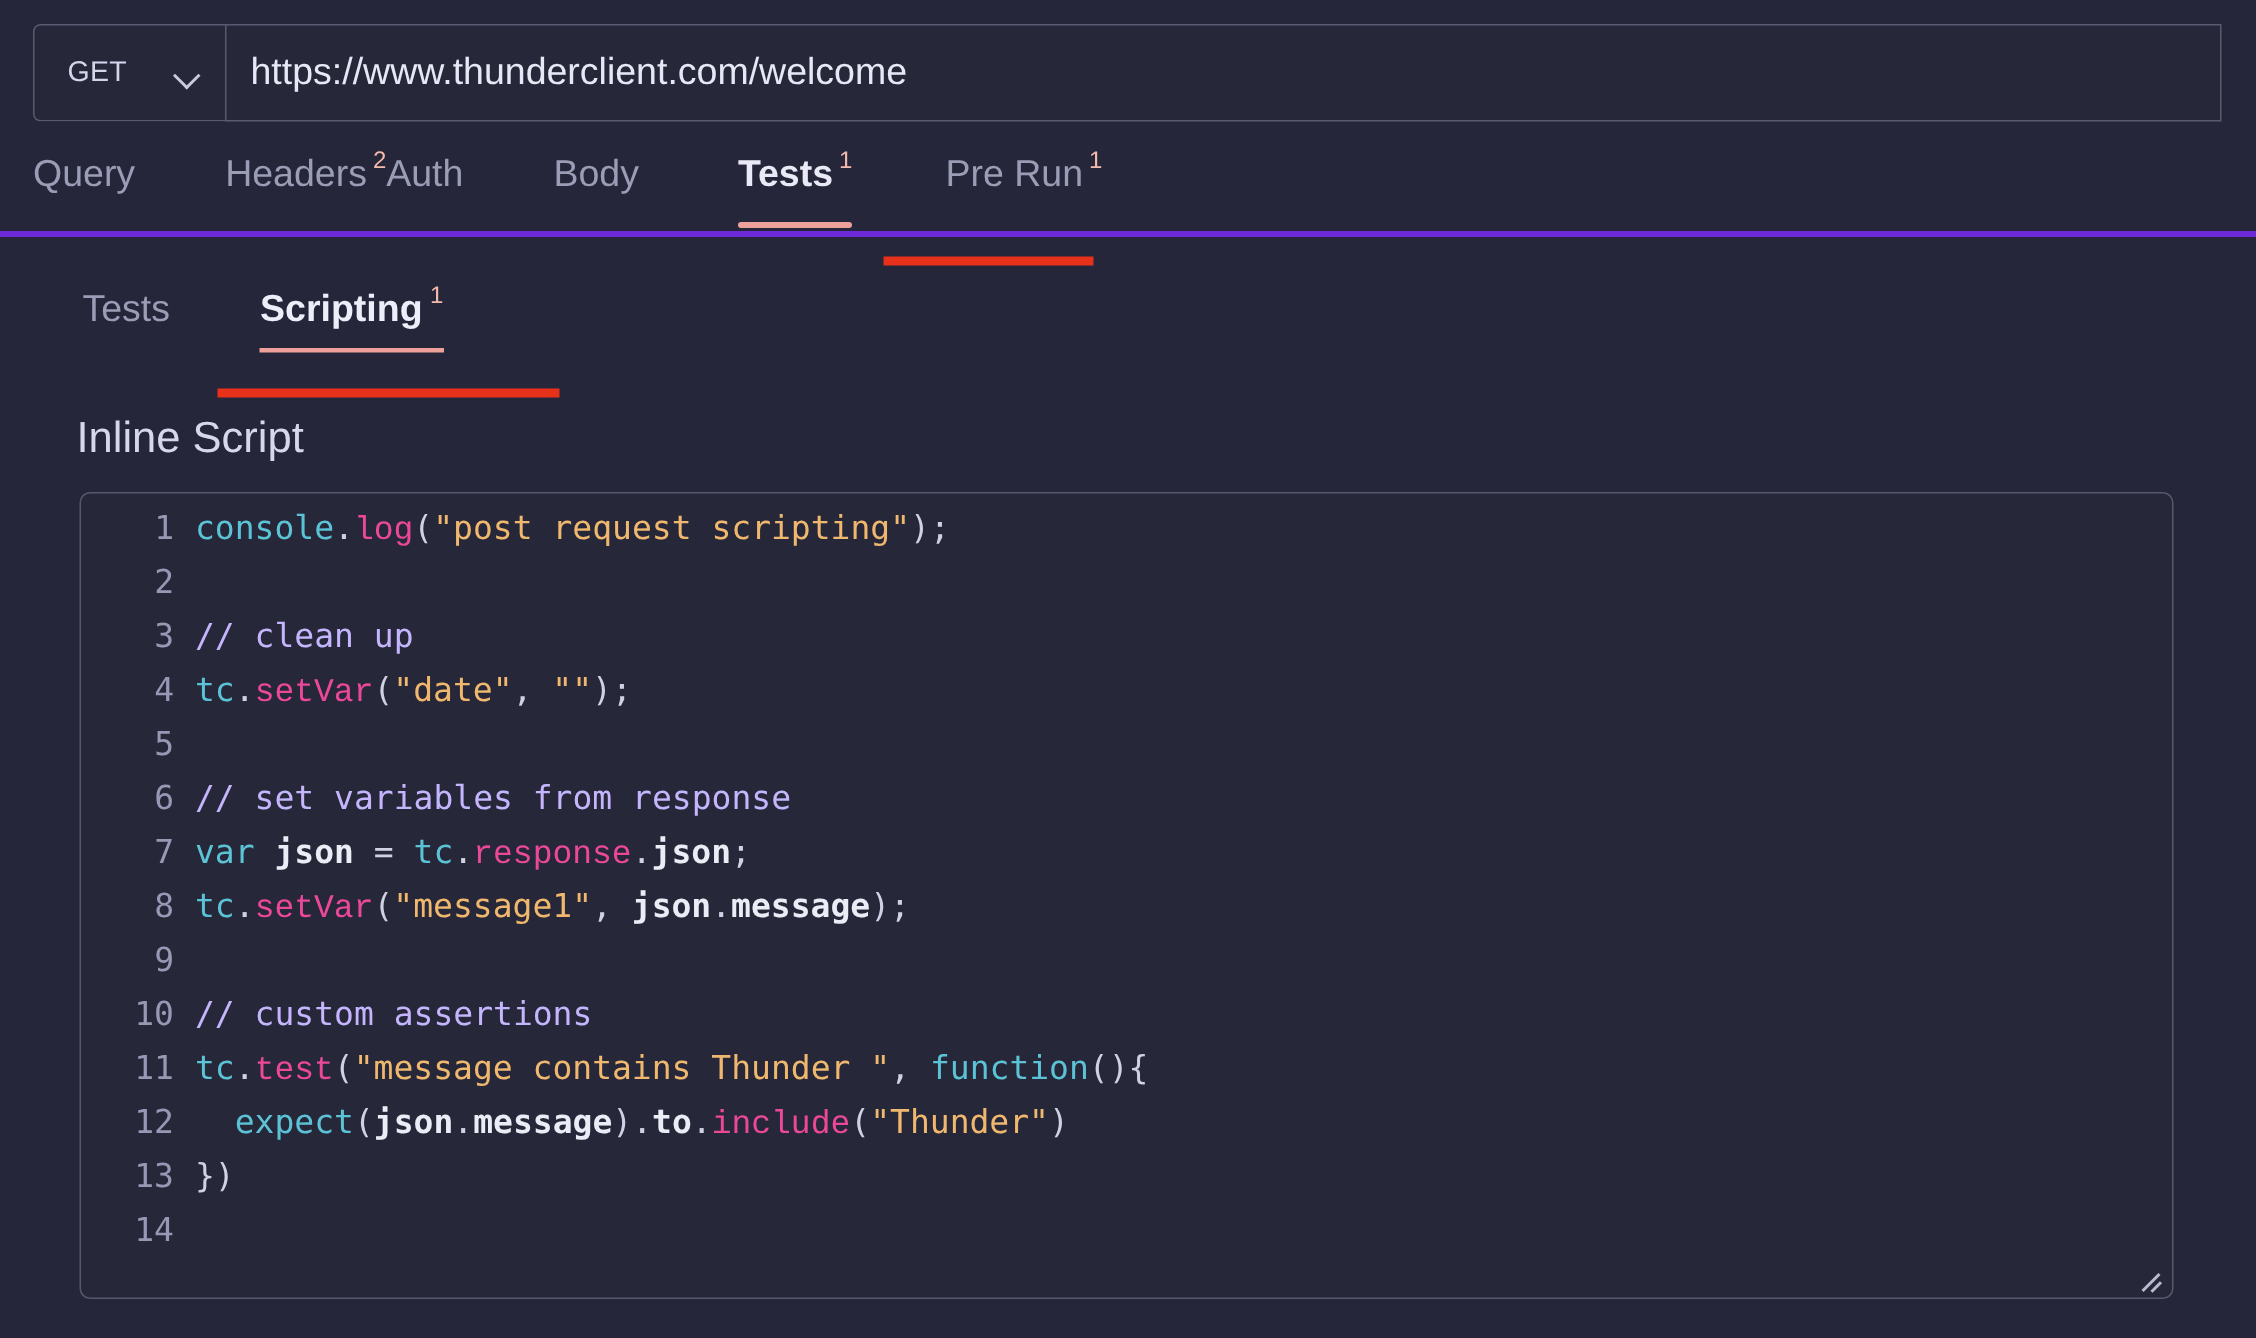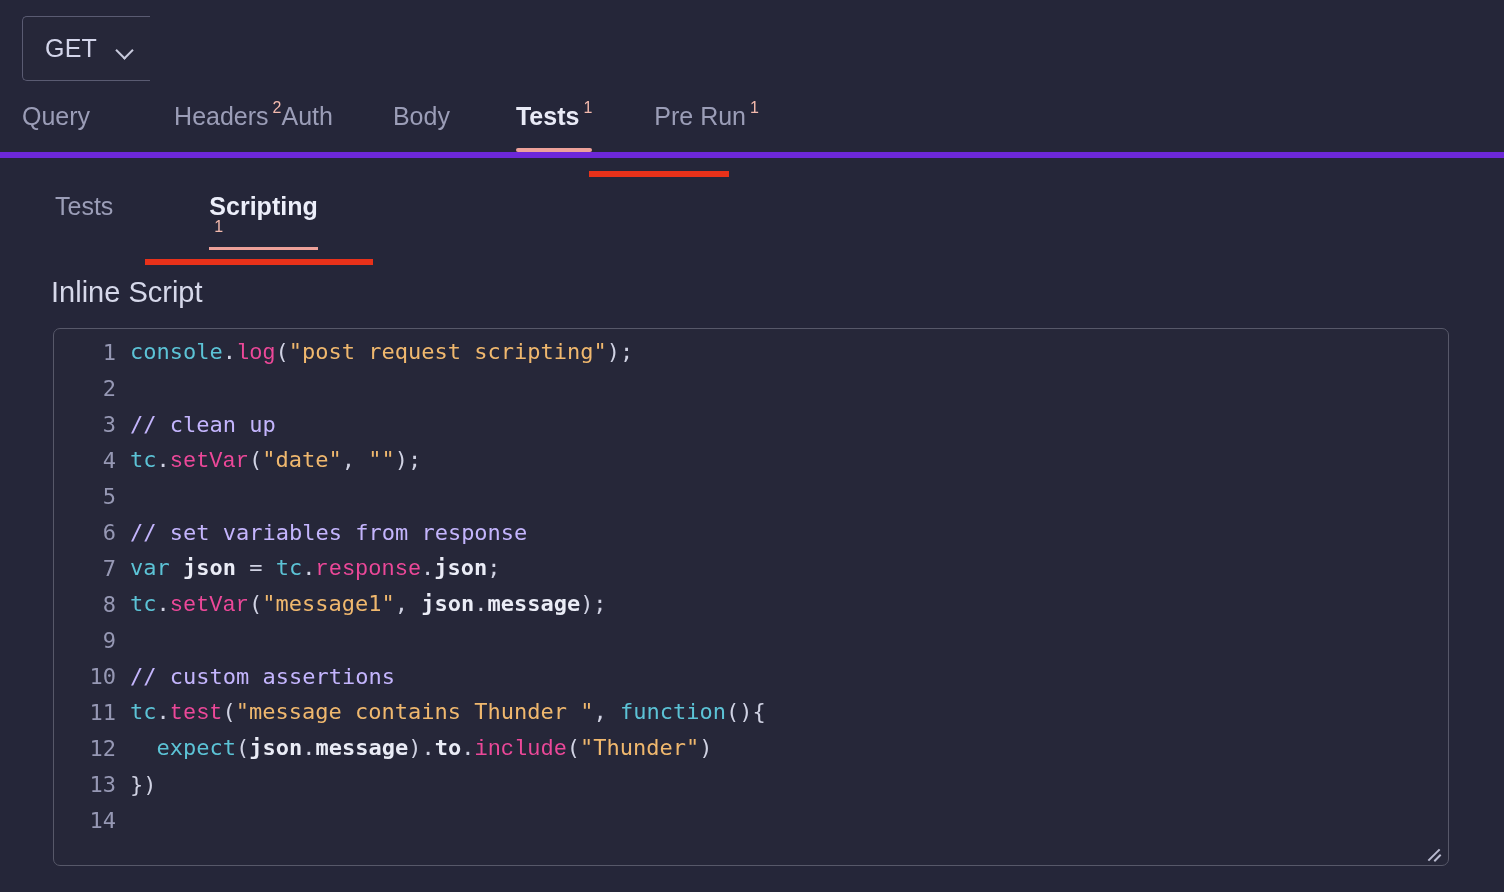--- a/index.html
+++ b/index.html
@@ -28,21 +28,21 @@
     border-radius: 5px 0 0 5px;
     background: #262739;
     display: flex;
     align-items: center;
     justify-content: space-between;
     padding: 0 16px 0 22px;
     cursor: pointer;
   }
   #method-select .m-label {
     color: #d3d5ea;
-    font-size: 25px;
+    font-size: 19px;
     letter-spacing: .2px;
   }
   .chev {
     width: 18px; height: 10px;
     position: relative;
   }
   .chev::before {
     content: "";
     position: absolute;
     left: 2px; top: 0px;
@@ -81,21 +81,21 @@
   }
 
   
   #main-tabs {
     position: absolute;
     left: 0; top: 98px;
     width: 1504px;
     height: 60px;
     display: flex;
     align-items: flex-start;
-    border-bottom: 6px solid #6d28d9;
+    border-bottom: 4px solid #6d28d9;
   }
   .tab {
     position: relative;
     padding: 4px 0 0 0;
     margin-right: 0;
     cursor: pointer;
     display: flex;
     align-items: flex-start;
     white-space: nowrap;
   }
@@ -115,21 +115,21 @@
   }
   .tab .tab-underline {
     position: absolute;
     left: 0; right: 0;
     bottom: -21px;
     height: 4px;
     border-radius: 2px;
     background: #eda19a;
   }
   #tab-query   { margin-left: 22px; }
-  #tab-headers { margin-left: 84px; }
+  #tab-headers { margin-left: 60px; }
   #tab-auth    { }
   #tab-body    { margin-left: 60px; justify-content: center; }
   #tab-tests   { margin-left: 66px; }
   #tab-prerun  { margin-left: 62px; text-align: right; }
 
   
   .annot {
     position: absolute;
     height: 6px;
     background: #e8311a;
@@ -155,21 +155,21 @@
   .subtab.active .t-label { color: #eceefa; font-weight: bold; }
   .subtab .badge { color: #f3b9ad; font-size: 16px; margin-left: 5px; margin-top: -3px; }
   .subtab .tab-underline {
     position: absolute;
     left: 0; right: 0;
     bottom: -14px;
     height: 3px;
     background: #eda19a;
   }
   #subtab-tests { margin-left: 55px; }
-  #subtab-scripting { margin-left: 96px; flex-direction: column; }
+  #subtab-scripting { margin-left: 60px; }
 
   
   #section-title {
     position: absolute;
     left: 51px; top: 276px;
     color: #d6d8ea;
     font-size: 29px;
   }
 
   
@@ -222,20 +222,23 @@
   #resize-grip i:nth-child(2) { width: 9px; right: 0; bottom: 1px; transform: rotate(-45deg); }
 </style>
 </head>
 <body>
 
 <div id="url-bar">
   <div id="method-select">
     <span class="m-label">GET</span>
     <span class="chev"></span>
   </div>
+  <div id="url-input-wrap">
+    <input id="url-input" type="text" value="https://www.thunderclient.com/welcome" style="">
+  </div>
 </div>
 
 <div id="main-tabs">
 
   <div class="tab" id="tab-query">
     <span class="t-label">Query</span>
   </div>
 
   <div class="tab" id="tab-headers">
     <span class="t-label">Headers</span>

